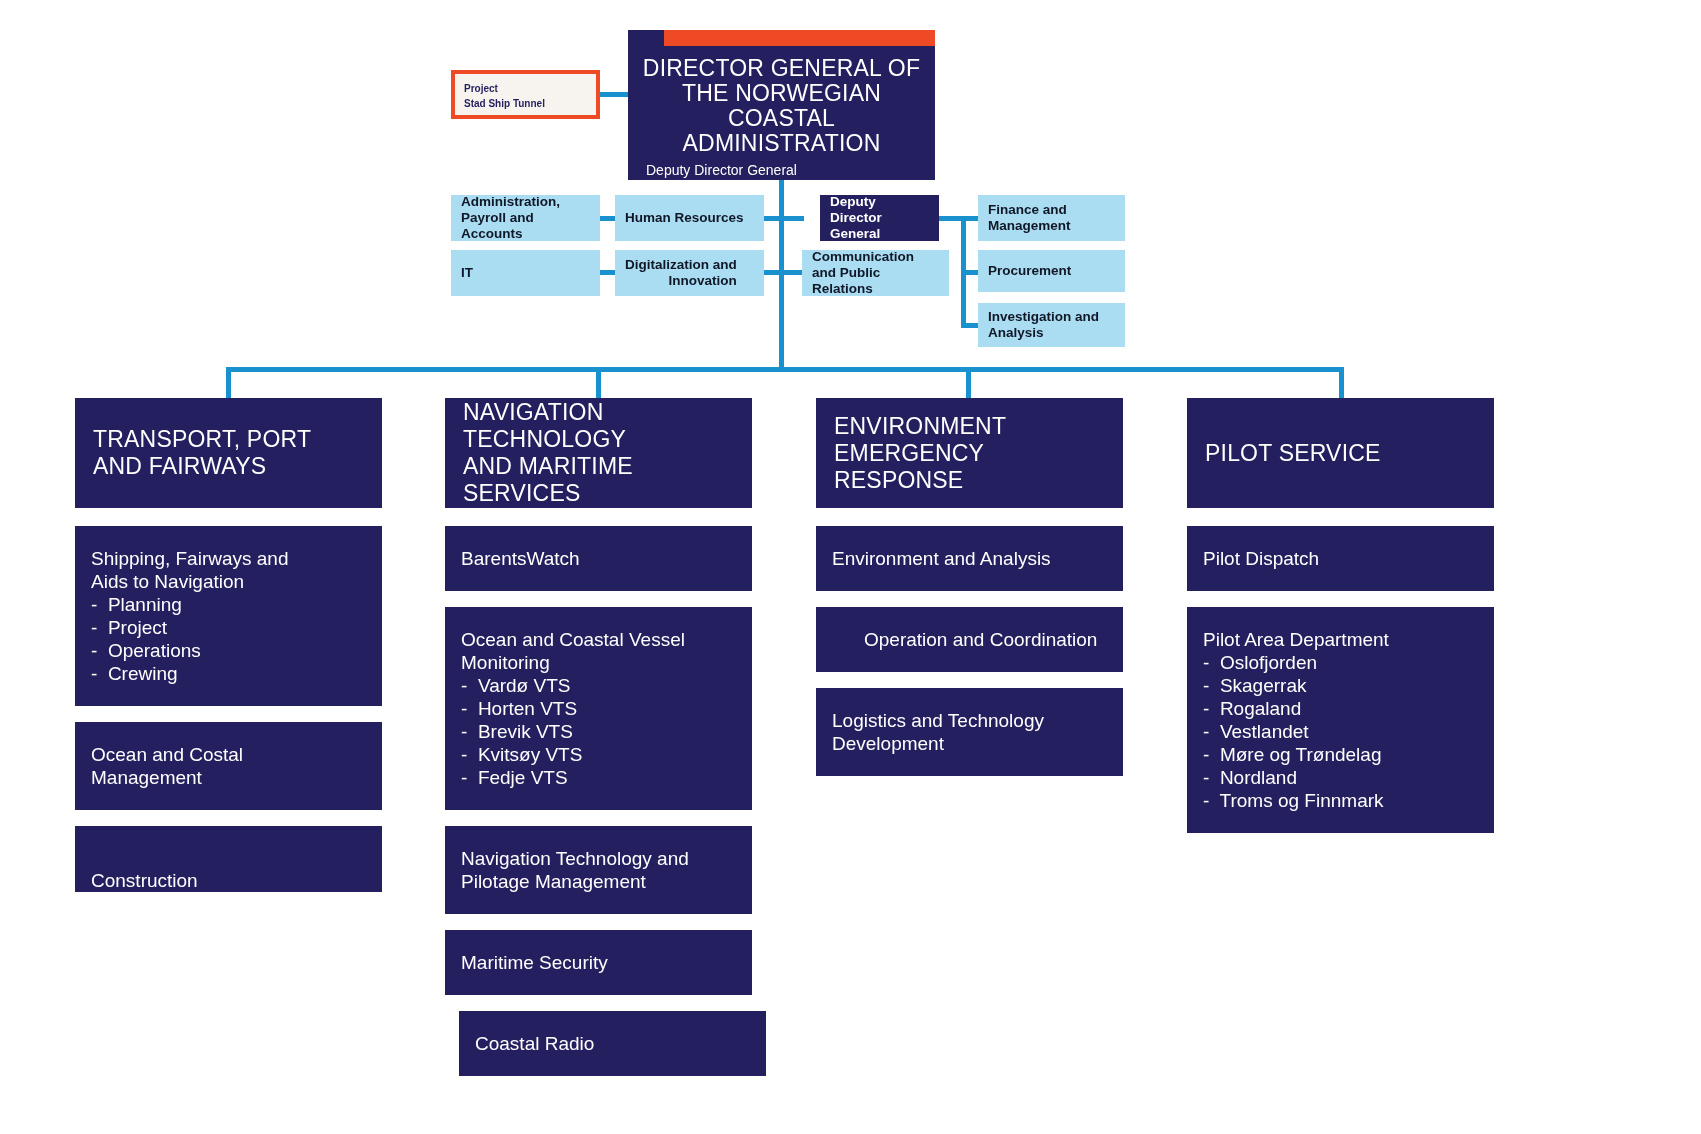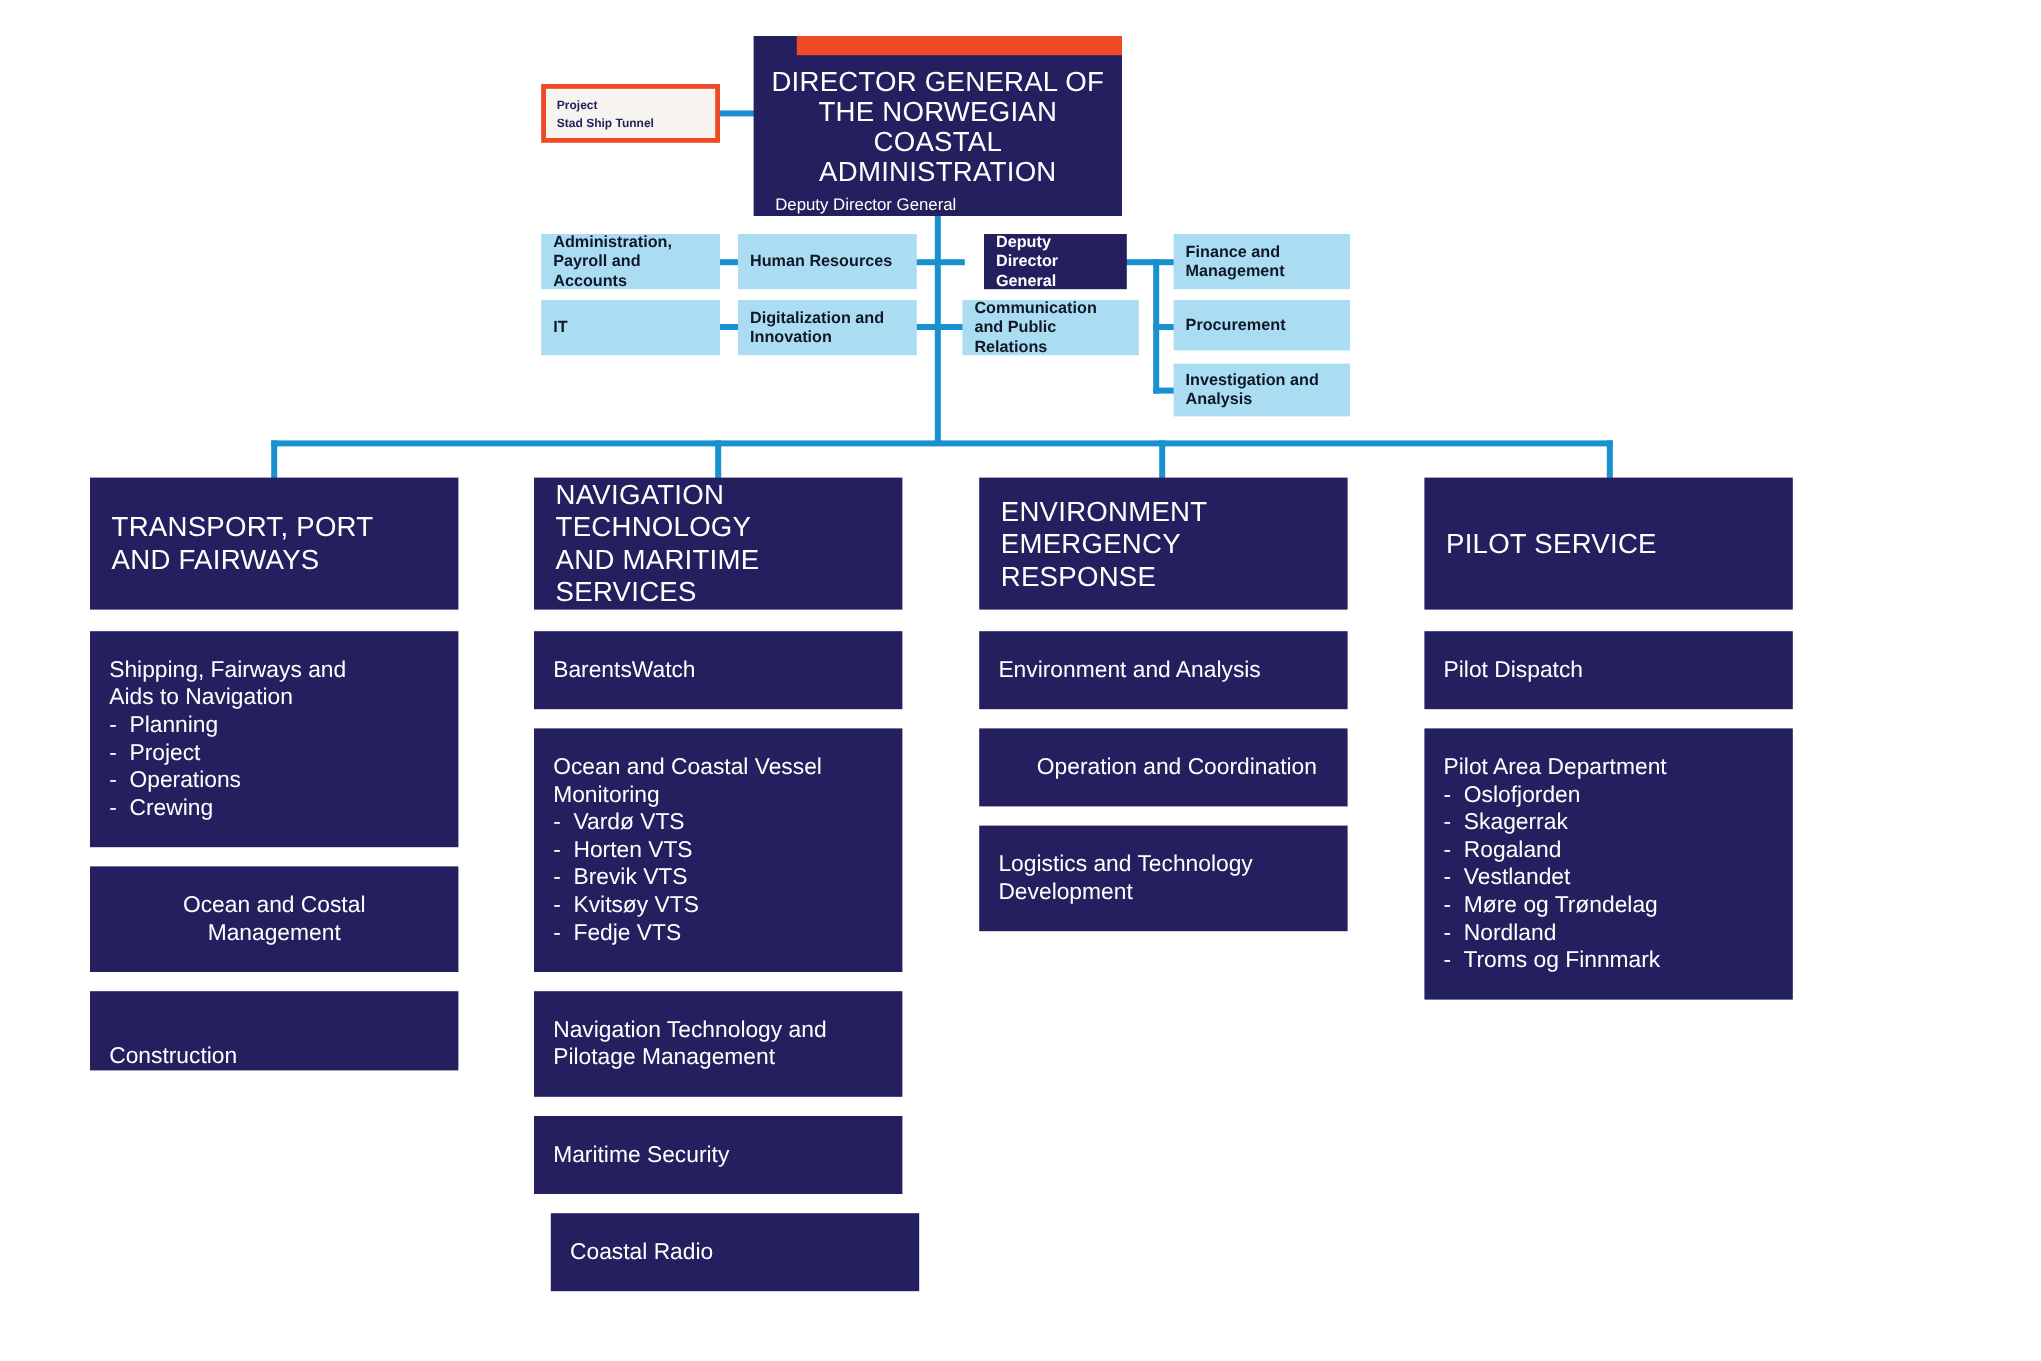--- a/index.html
+++ b/index.html
@@ -168,21 +168,21 @@
     <span style="white-space:pre-line;">Administration,
 Payroll and Accounts</span>
   </div>
   <div class="box lightblue support" id="b-it">
     <span style="white-space:pre-line;">IT</span>
   </div>
   <div class="box lightblue support" id="b-hr">
     <span style="white-space:pre-line;">Human Resources</span>
   </div>
   <div class="box lightblue support" id="b-digi">
-    <span style="white-space:pre-line;">Digitalization and
+    <span style="white-space:pre-line;text-align:right;">Digitalization and
 Innovation</span>
   </div>
   <div class="box navy support" id="b-ddg">
     <span style="white-space:pre-line;">Deputy Director
 General</span>
   </div>
   <div class="box lightblue support" id="b-comm">
     <span style="white-space:pre-line;">Communication
 and Public Relations</span>
   </div>
@@ -208,21 +208,21 @@
           <div style="white-space: pre-line;">Shipping, Fairways and
 Aids to Navigation</div>
           <ul class="sub-list">
             <li>-  Planning</li>
             <li>-  Project</li>
             <li>-  Operations</li>
             <li>-  Crewing</li>
           </ul>
         </div>
       </div>
-      <div class="box navy div-item" style="left: 75px; top: 722px; width: 307px; height: 88px; text-align: center;">
+      <div class="box navy div-item" style="left: 75px; top: 722px; width: 307px; height: 88px;">
         <div class="inner">
           <div style="white-space: pre-line;">Ocean and Costal
 Management</div>
         </div>
       </div>
       <div class="box navy div-item" style="left: 75px; top: 826px; width: 307px; height: 66px; align-items: flex-end;">
         <div class="inner">
           <div style="white-space: pre-line;">Construction</div>
         </div>
       </div>

